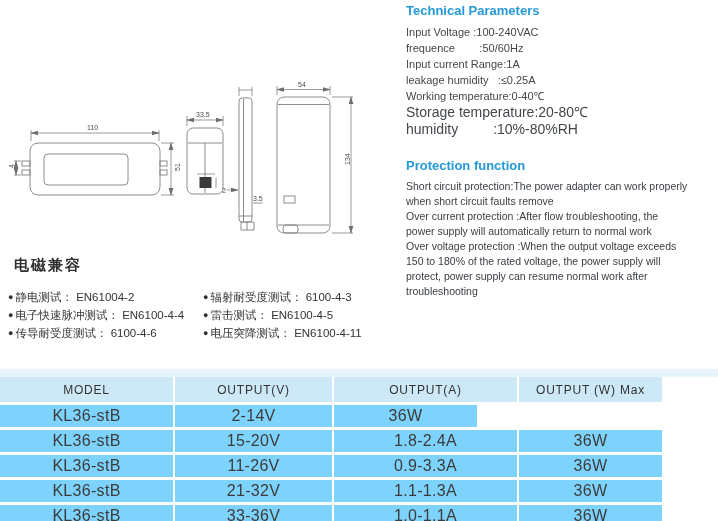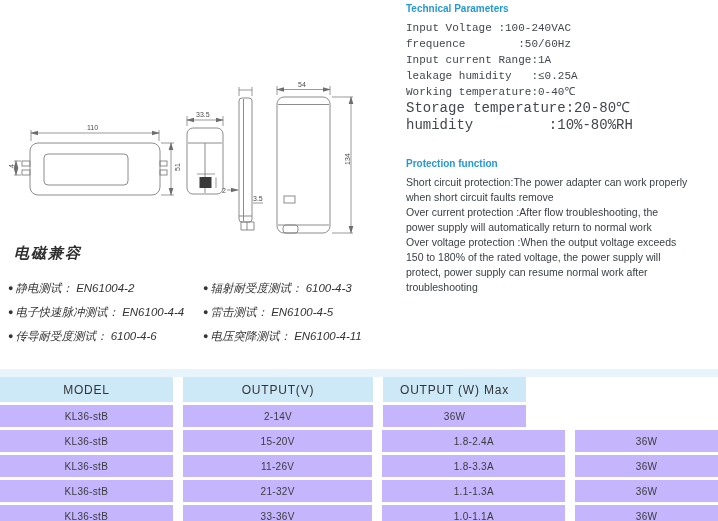--- a/index.html
+++ b/index.html
@@ -3,44 +3,44 @@
 <meta charset="utf-8">
 <style>
   html,body { margin:0; padding:0; }
   .page {
     position:relative; width:718px; height:521px; background:#ffffff;
     overflow:hidden; font-family:"Liberation Sans", sans-serif;
   }
 
   
   .tech { position:absolute; left:406px; top:3px; width:312px; }
-  .sec-title { color:#2599d6; font-size:10px; font-weight:600; margin:0 0 6px 0; }
-  .tech-line { white-space:pre; font-size:11px; line-height:16px; color:#42474c;font-family:Liberation Mono, monospace; }
+  .sec-title { color:#2599d6; font-size:13px; font-weight:600; margin:0 0 6px 0; }
+  .tech-line { white-space:pre; font-size:11px; line-height:16px; color:#42474c; }
   .tech-line.big { font-size:14px; line-height:17px; }
 
   .protection { position:absolute; left:406px; top:158px; width:315px; }
   .prot-body { margin-top:4px; font-size:10.5px; line-height:15px; color:#3b4045; white-space:pre; }
 
   
-  .emc { position:absolute; left:8px; top:244px; width:392px;font-style:italic; }
+  .emc { position:absolute; left:8px; top:256px; width:392px; }
   .emc-title { font-size:15px; font-weight:bold; color:#2f2f2f; letter-spacing:2px; margin:0 0 15px 6px; }
   .emc-grid { display:grid; grid-template-columns:195px auto; row-gap:4px; }
-  .emc-item { font-size:11.5px; line-height:20px; color:#333; white-space:nowrap; }
+  .emc-item { font-size:11.5px; line-height:14px; color:#333; white-space:nowrap; }
   .emc-item .bullet { font-size:9px; margin-right:2px; vertical-align:1px; }
 
   
   .spec-table { position:absolute; left:0; top:369px; width:718px; }
   .t-strip { height:8px; background:#e8f4fc; }
-  .t-row { display:flex; gap:10px; }
+  .t-row { display:flex; gap:2px; }
   .t-row .cell { display:flex; align-items:center; justify-content:center; }
-  .c1 { width:173px; } .c2 { width:190px; } .c3 { width:183px; } .c4 { width:143px; }
+  .c1 { width:173px; } .c2 { width:157px; } .c3 { width:183px; } .c4 { width:143px; }
   .t-row.head { height:25px; }
   .t-row.head .cell { background:#cde9f8; color:#333; font-size:12px; letter-spacing:0.8px; }
   .t-row.data { height:22px; margin-top:3px; }
-  .t-row.data .cell { background:#c4b5fd; color:#3c3c3c; font-size:10px; letter-spacing:0.3px; }
+  .t-row.data .cell { background:#7dd3fc; color:#3c3c3c; font-size:16px; letter-spacing:0.3px; }
 
   
   .drawings { position:absolute; left:0; top:0; width:400px; height:260px; }
   .drawings .outline { fill:none; stroke:#808080; stroke-width:0.9; }
   .drawings .dim { fill:none; stroke:#6e6e6e; stroke-width:0.7; }
   .drawings text { fill:#4a4a4a; font-size:7px; font-family:"Liberation Sans", sans-serif; }
 </style>
 </head>
 <body>
 
@@ -143,37 +143,38 @@
       <div class="emc-item"><span class="bullet">●</span><span>传导耐受度测试：  6100-4-6</span></div>
       <div class="emc-item"><span class="bullet">●</span><span>电压突降测试： EN6100-4-11</span></div>
     </div>
   </div>
 
   <div class="spec-table">
     <div class="t-strip"></div>
     <div class="t-row head">
       <div class="cell c1">MODEL</div>
       <div class="cell c2">OUTPUT(V)</div>
+      <div class="cell c3">OUTPUT(A)</div>
       <div class="cell c4">OUTPUT (W)  Max</div>
     </div>
     <div class="t-row data">
       <div class="cell c1">KL36-stB</div>
       <div class="cell c2">2-14V</div>
       <div class="cell c4">36W</div>
     </div>
     <div class="t-row data">
       <div class="cell c1">KL36-stB</div>
       <div class="cell c2">15-20V</div>
       <div class="cell c3">1.8-2.4A</div>
       <div class="cell c4">36W</div>
     </div>
     <div class="t-row data">
       <div class="cell c1">KL36-stB</div>
       <div class="cell c2">11-26V</div>
-      <div class="cell c3">1.8-3.3A</div>
+      <div class="cell c3">0.9-3.3A</div>
       <div class="cell c4">36W</div>
     </div>
     <div class="t-row data">
       <div class="cell c1">KL36-stB</div>
       <div class="cell c2">21-32V</div>
       <div class="cell c3">1.1-1.3A</div>
       <div class="cell c4">36W</div>
     </div>
     <div class="t-row data">
       <div class="cell c1">KL36-stB</div>

